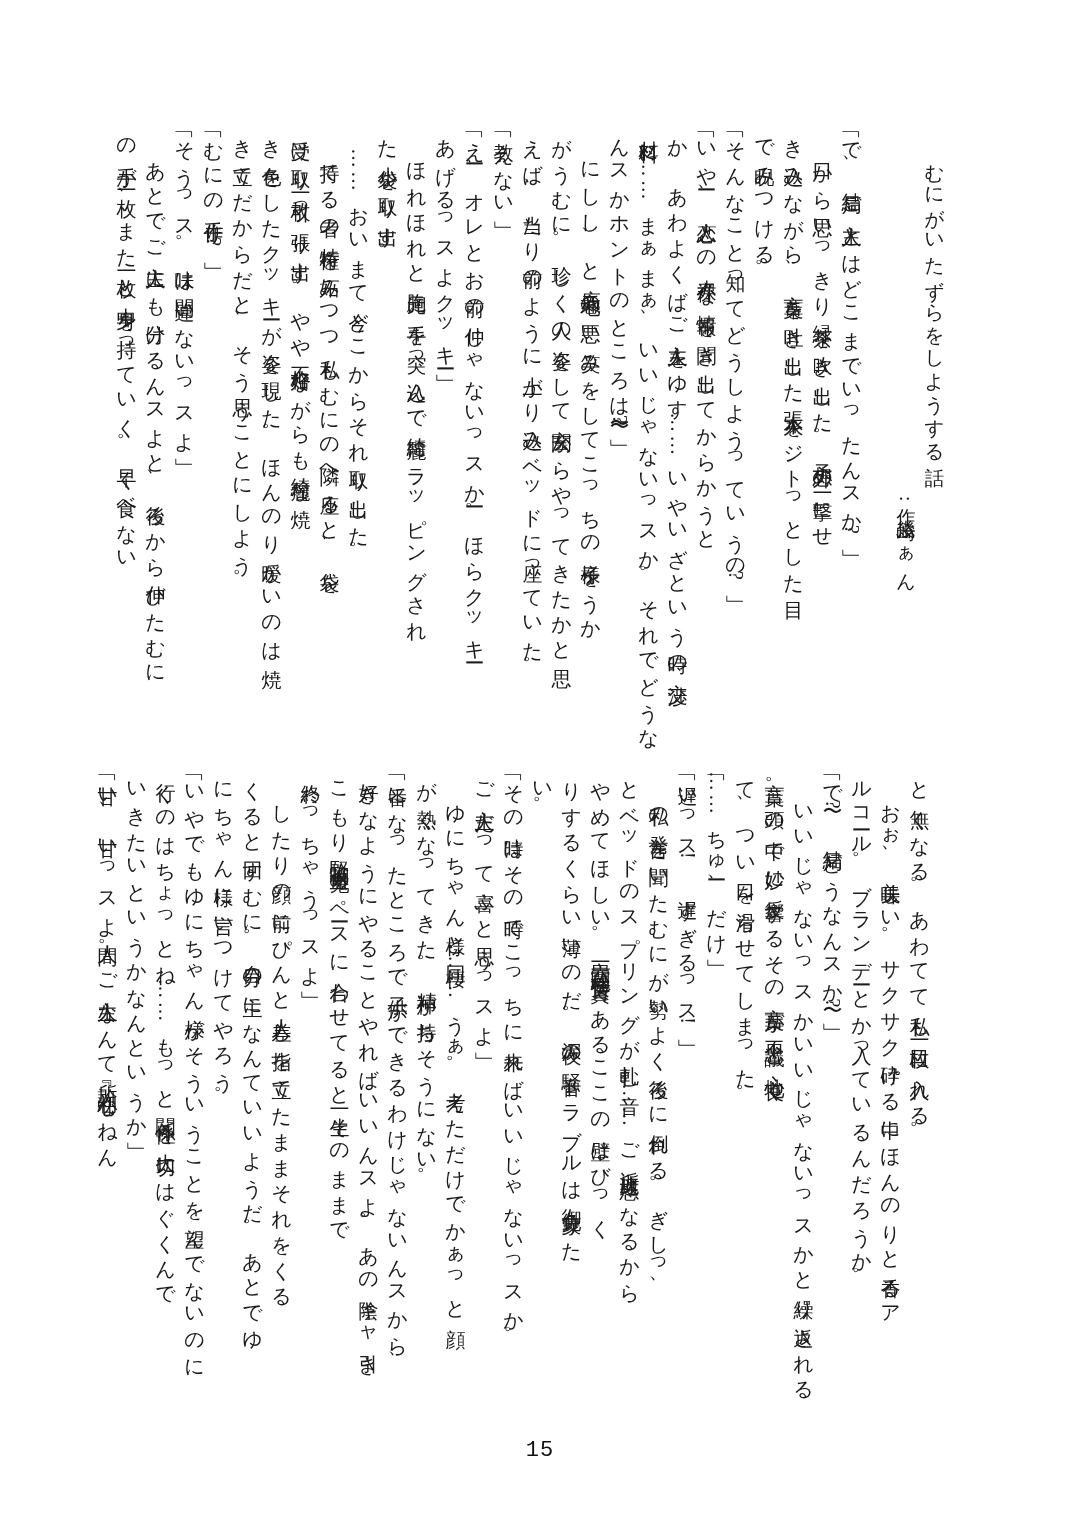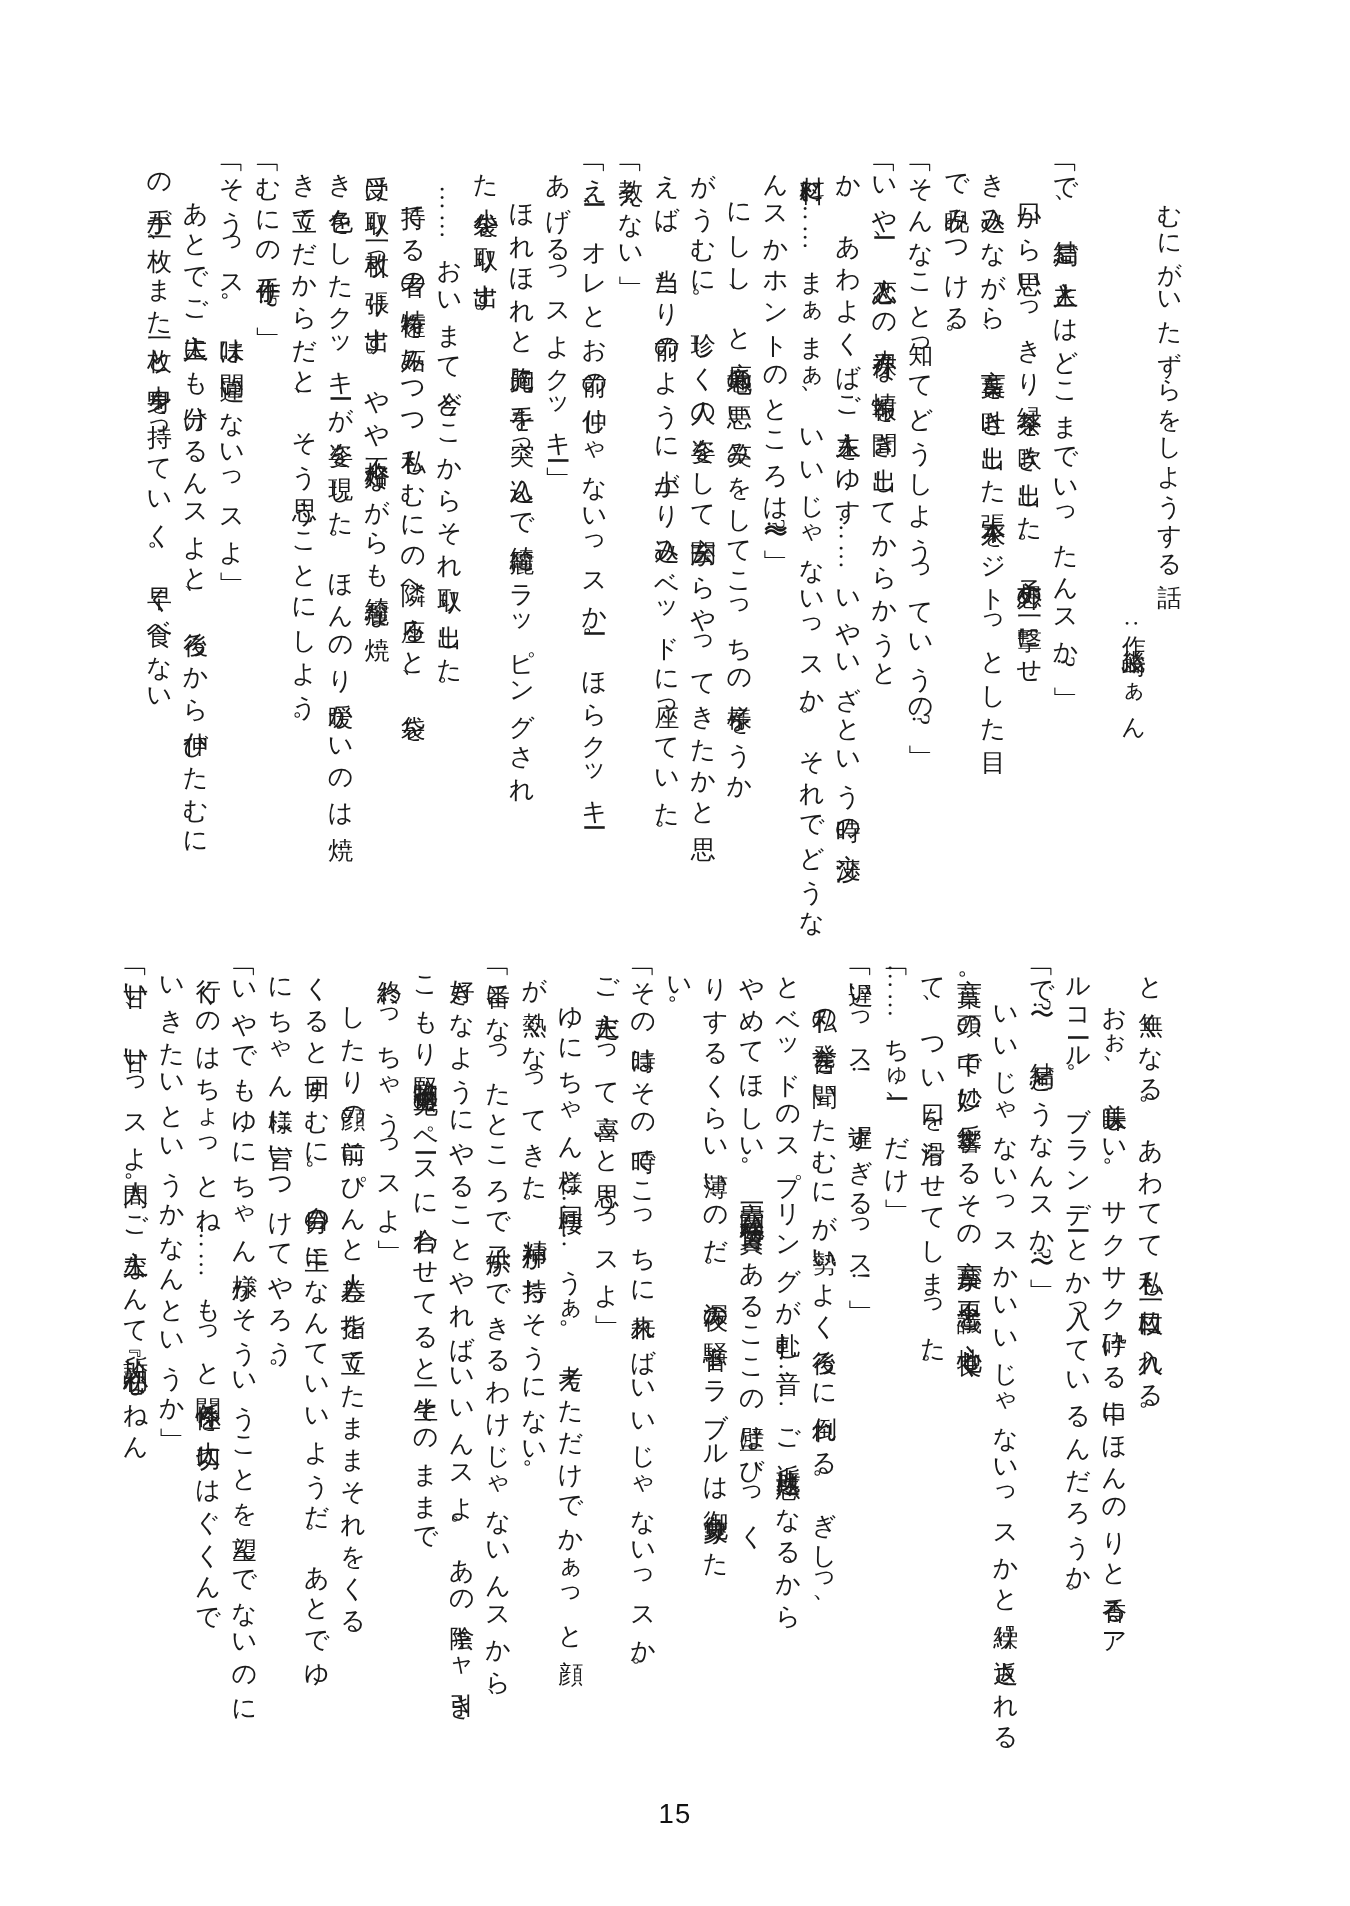--- a/index.html
+++ b/index.html
@@ -59,21 +59,21 @@
     letter-spacing: 3px;
     line-height: 29px;
     white-space: nowrap;
   }
   #page-number {
     position: absolute;
     top: 1438px;
     left: 0;
     width: 100%;
     text-align: center;
-    font-family: Liberation Sans, sans-serif;
+    font-family: Liberation Mono, monospace;
     font-size: 22px;
     letter-spacing: 1px;
     color: #111111;
   }
 </style>
 </head>
 <body>
 
 <div id="heading" class="vtext">
   <h1 class="title-col">むにがいたずらをしようする話</h1>

